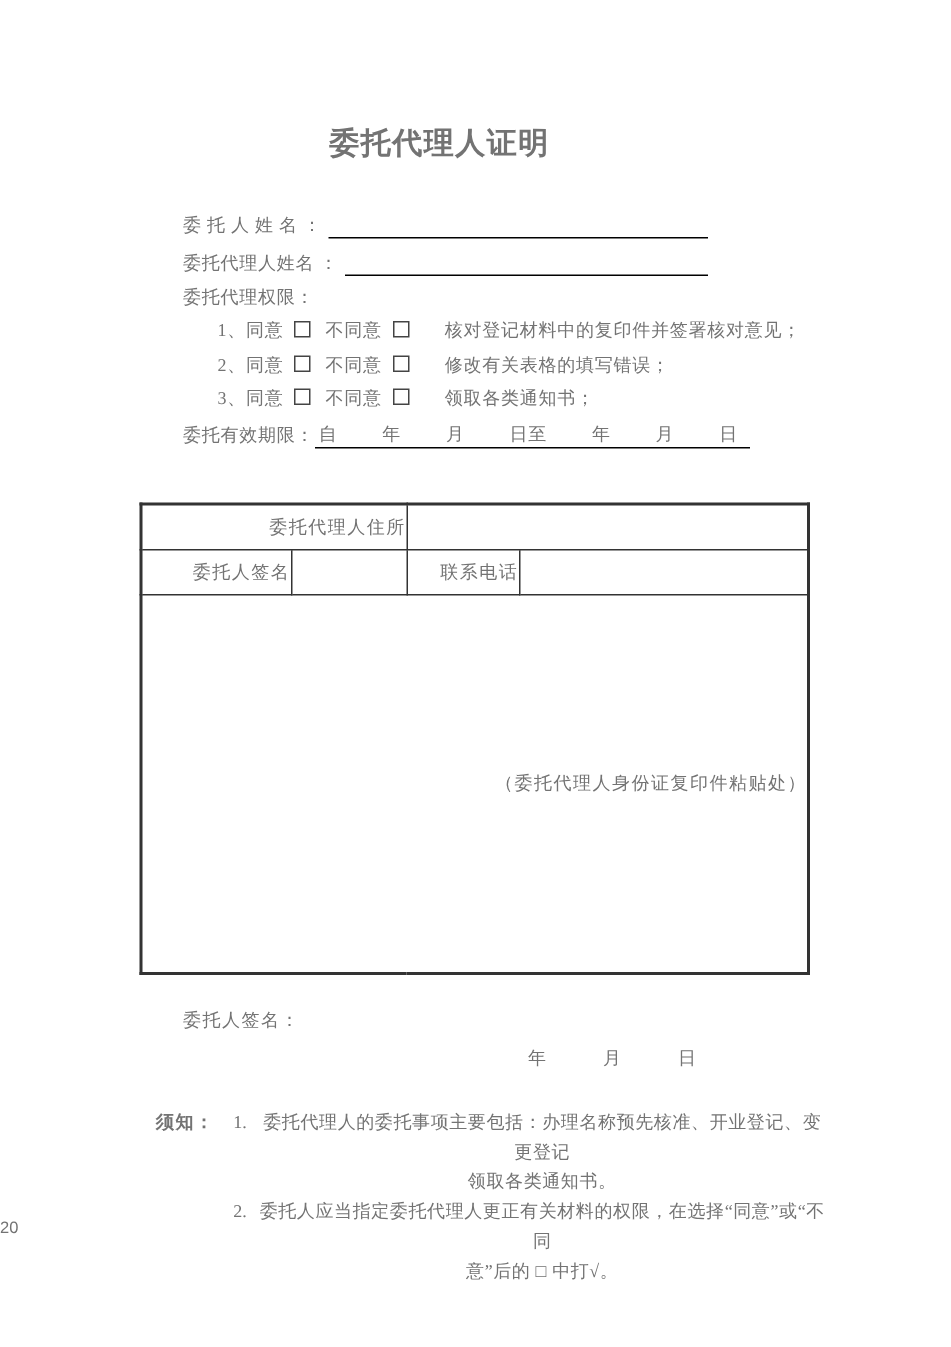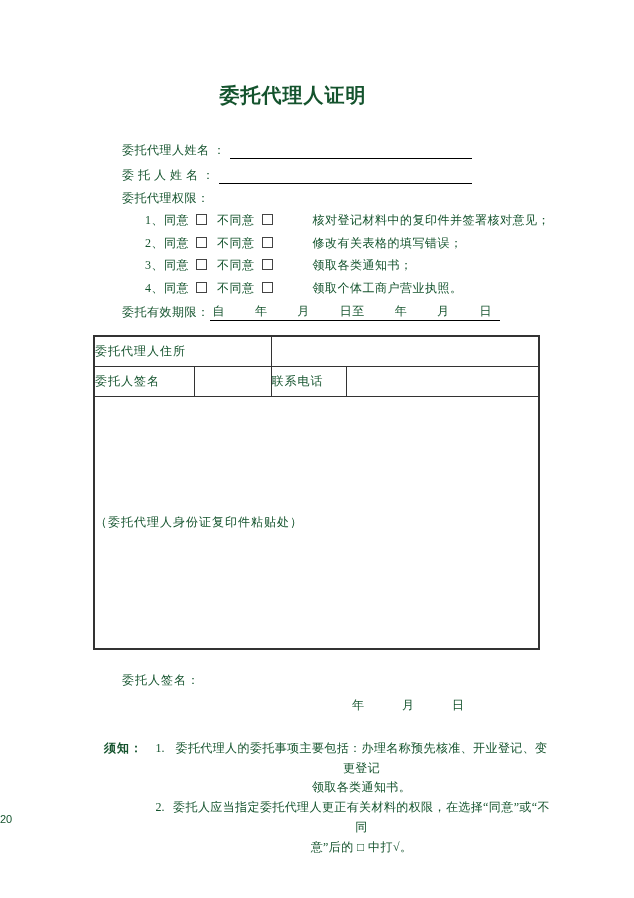--- a/index.html
+++ b/index.html
@@ -3,21 +3,21 @@
 <meta charset="utf-8">
 <style>
   * { box-sizing: border-box; }
   html, body { margin: 0; padding: 0; background: #fff; }
   .page {
     position: relative;
     width: 586px;
     height: 898px;
     background: #fff;
     font-family: "Liberation Serif", "DejaVu Serif", serif;
-    color: #14532d;
+    color: #737373;
     overflow: hidden;
   }
   .title {
     position: absolute;
     top: 82px; left: 0;
     width: 100%;
     text-align: center;
     font-size: 20px;
     font-weight: bold;
     letter-spacing: 1px;
@@ -52,21 +52,21 @@
     white-space: nowrap;
   }
   .cb {
     display: inline-block;
     width: 11px; height: 11px;
     border: 1px solid #444;
     margin: 0 10px 0 7px;
     vertical-align: -1px;
     background: #fff;
   }
-  .item-desc { margin-left: 30px; }
+  .item-desc { margin-left: 14px; }
   .validity {
     display: flex;
     align-items: flex-end;
     height: 22px;
     width: 378px;
     margin-top: 0px;
   }
   .validity .lbl { white-space: pre; }
   .v-underline {
     flex: 1;
@@ -81,21 +81,21 @@
     position: absolute;
     left: 93px; top: 335px;
     width: 445px;
     border-collapse: collapse;
     table-layout: fixed;
     font-size: 12px;
     border: 2px solid #333;
   }
   table.info-table td {
     border: 1px solid #333;
-    text-align: left;
+    text-align: right;
     vertical-align: middle;
     letter-spacing: 1px;
     padding: 0;
   }
   tr.r-small td { height: 30px; }
   tr.r-big td { height: 253px; }
   .sig-label {
     position: absolute;
     left: 122px; top: 672px;
     font-size: 12px;
@@ -139,46 +139,43 @@
 </head>
 <body>
 
 <div class="page">
 
   <h1 class="title">委托代理人证明</h1>
 
   <div class="form">
 
     <div class="fline">
+      <span class="lbl">委 托 人 姓 名 ：</span>
+      <span class="fill-line"></span>
+    </div>
+
+    <div class="fline">
       <span class="lbl">委托代理人姓名 ：</span>
       <span class="fill-line"></span>
     </div>
 
-    <div class="fline">
-      <span class="lbl">委 托 人 姓 名 ：</span>
-      <span class="fill-line"></span>
-    </div>
-
     <div class="plain-line">委托代理权限：</div>
 
     <div class="item-line">
       <span>1、</span><span>同意</span><span class="cb"></span><span>不同意</span><span class="cb"></span><span class="item-desc">核对登记材料中的复印件并签署核对意见；</span>
     </div>
 
     <div class="item-line">
       <span>2、</span><span>同意</span><span class="cb"></span><span>不同意</span><span class="cb"></span><span class="item-desc">修改有关表格的填写错误；</span>
     </div>
 
     <div class="item-line">
       <span>3、</span><span>同意</span><span class="cb"></span><span>不同意</span><span class="cb"></span><span class="item-desc">领取各类通知书；</span>
     </div>
 
-    <div class="item-line">
-      <span>4、</span><span>同意</span><span class="cb"></span><span>不同意</span><span class="cb"></span><span class="item-desc">领取个体工商户营业执照。</span>
-    </div>
 
     <div class="validity">
       <span class="lbl">委托有效期限：</span>
       <span class="v-underline">
         <span>自</span>
         <span>年</span>
         <span>月</span>
         <span>日至</span>
         <span>年</span>
         <span>月</span>

